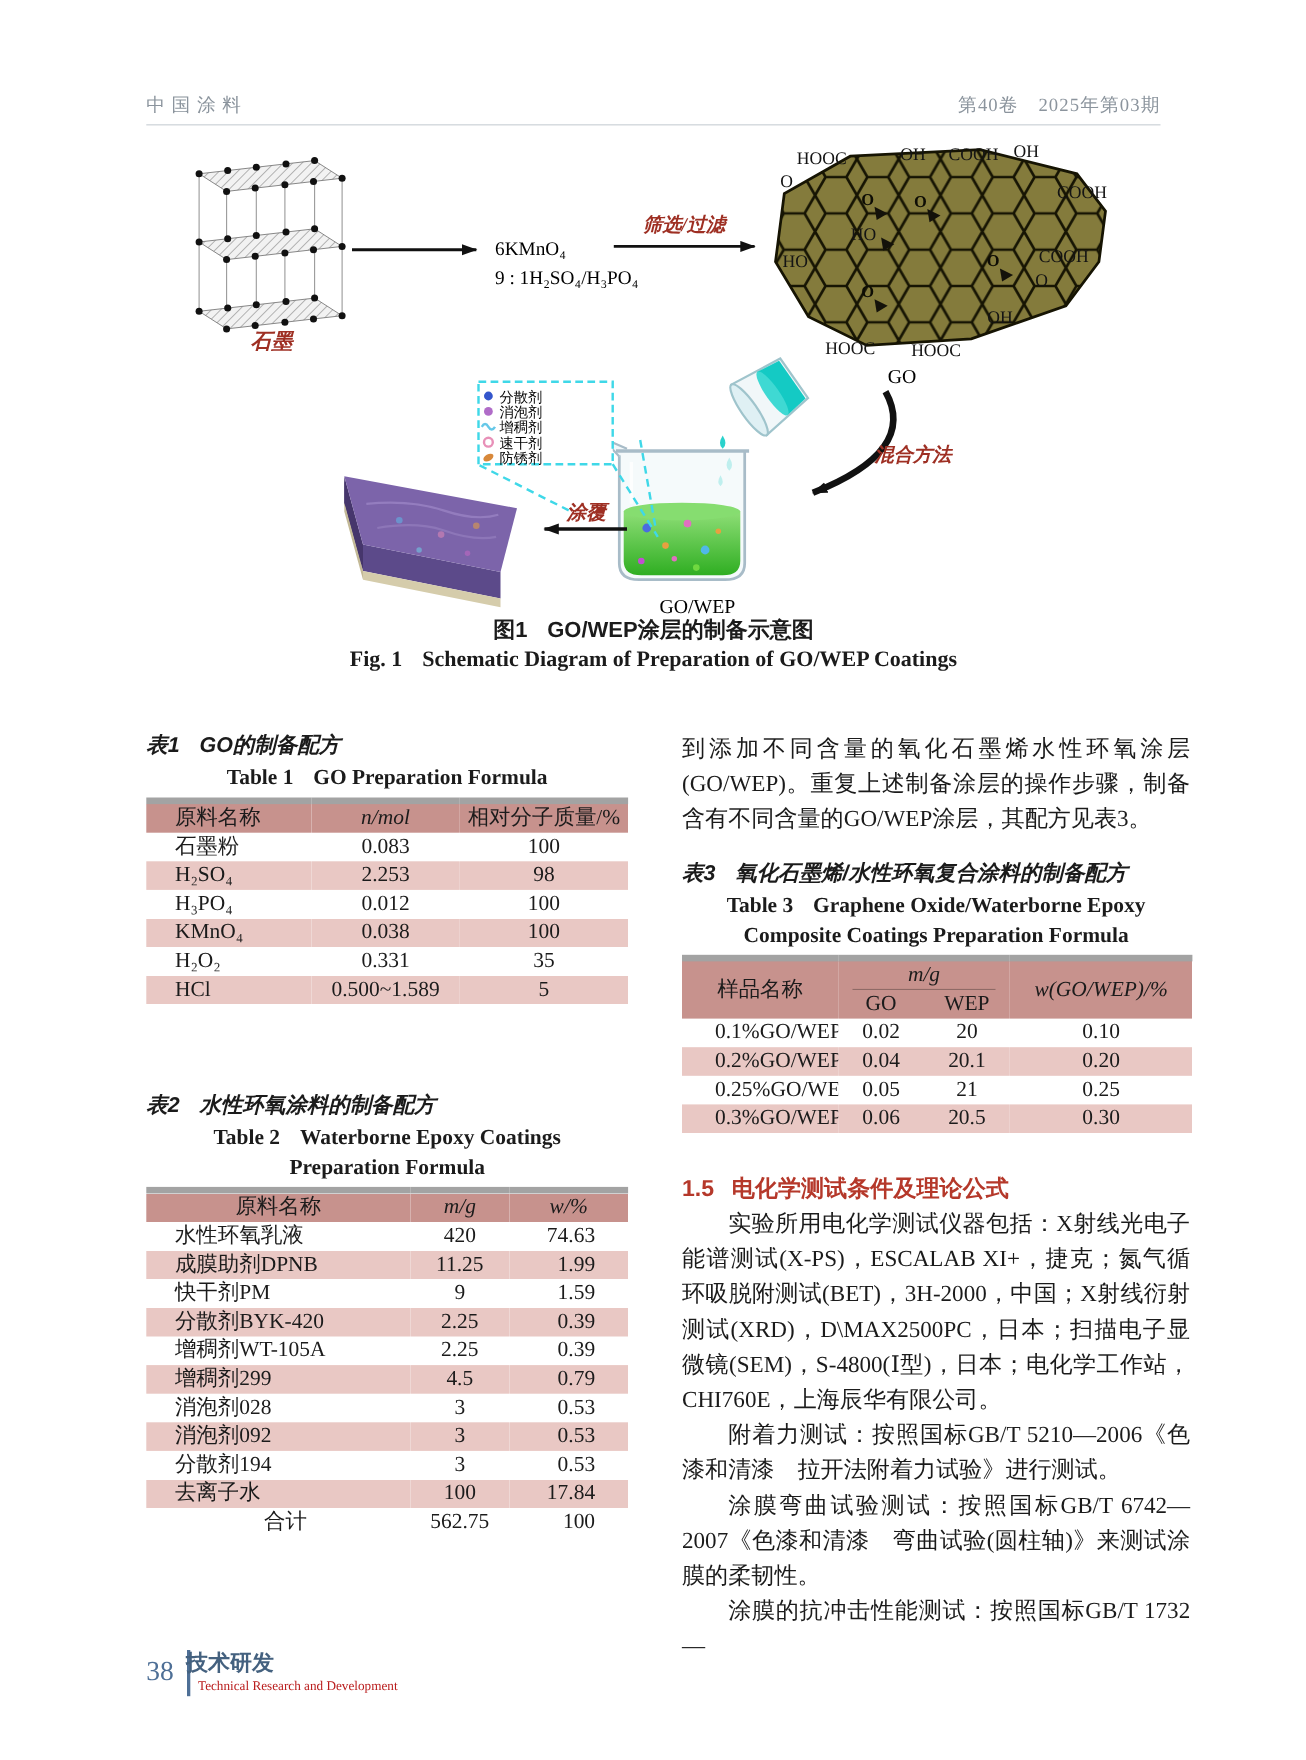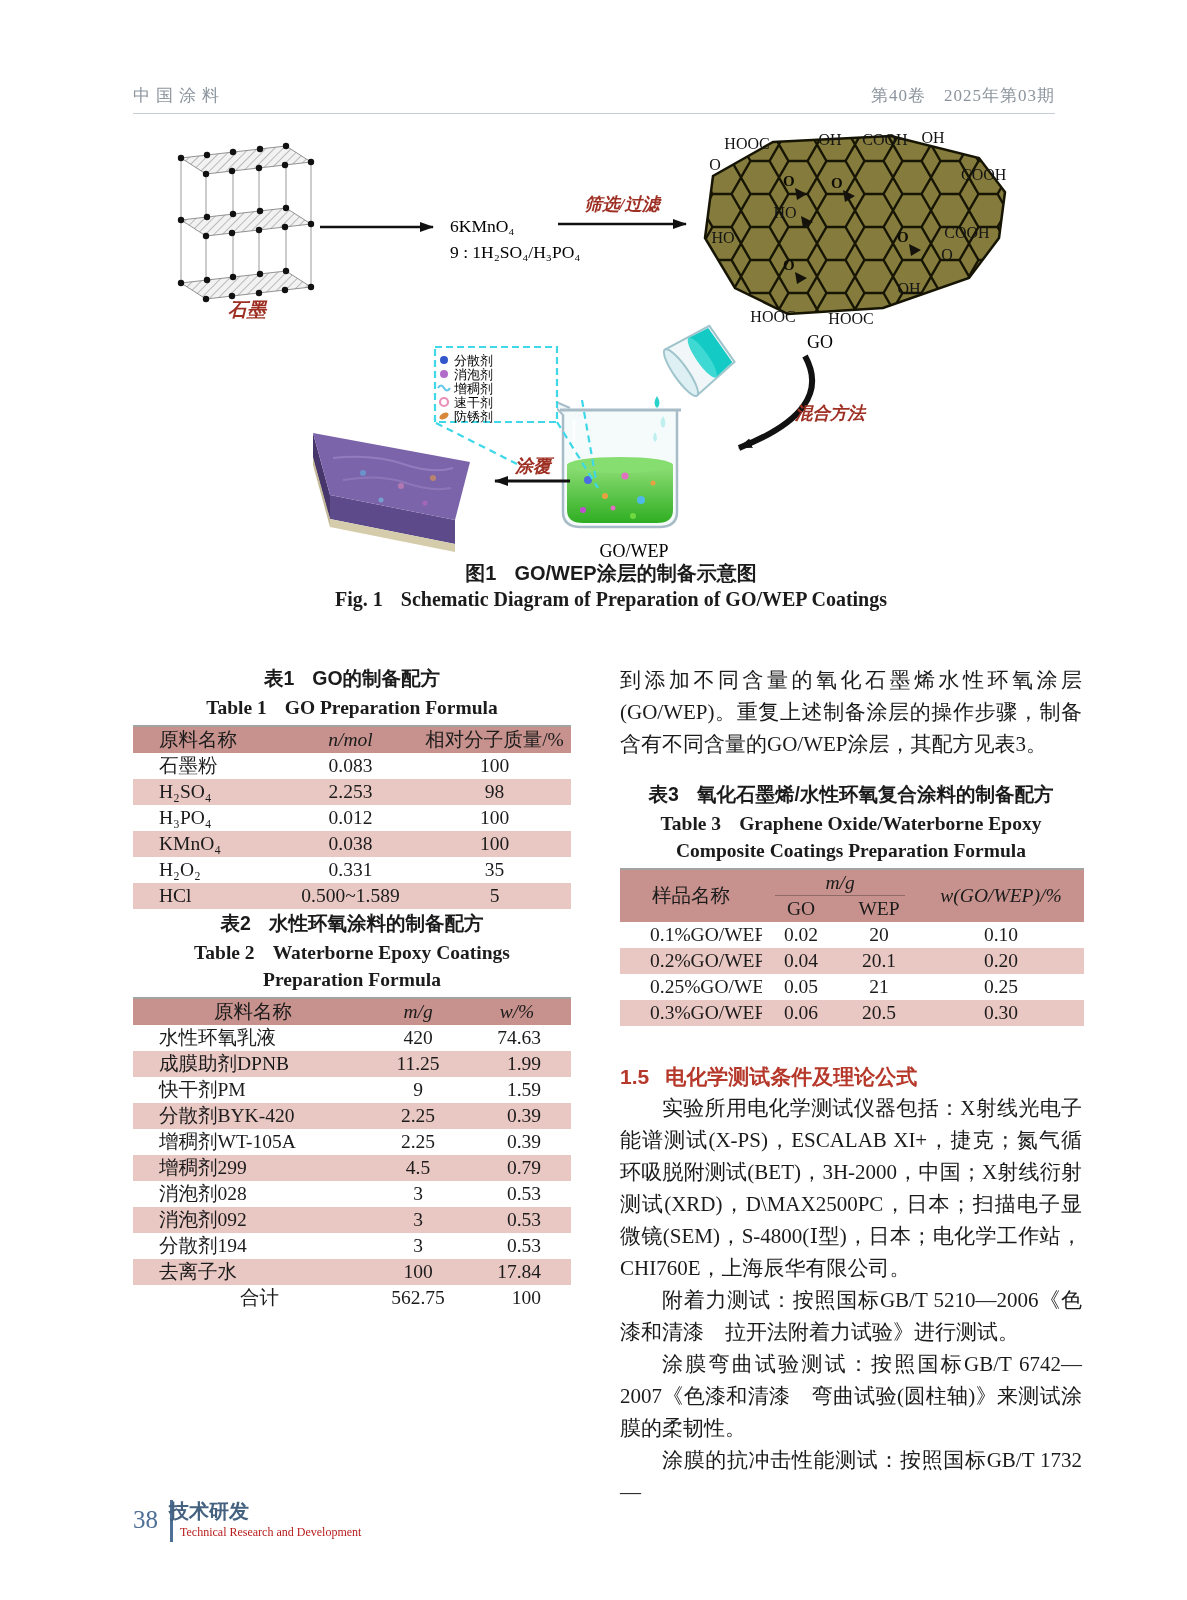--- a/index.html
+++ b/index.html
@@ -5,48 +5,48 @@
   html,body{margin:0;padding:0;background:#ffffff;}
   .page{position:relative;width:1187px;height:1600px;background:#fff;overflow:hidden;
         font-family:"Liberation Serif","DejaVu Serif",serif;color:#1b1b1b;}
   
   .hdr{position:absolute;left:133px;right:132px;top:84px;height:24px;font-size:17px;color:#8b949d;}
   .hdr .j{letter-spacing:6px;}
   .hdr .iss{position:absolute;right:0;top:0;letter-spacing:1px;text-align:center;}
   .hdr-rule{position:absolute;left:133px;right:132px;top:113px;height:0;border-top:1.5px solid #c7cdd3;}
   
   .fig{position:absolute;left:133px;top:128px;}
-  .figcap{position:absolute;left:150px;top:560px;width:922px;text-align:center;line-height:26px;}
+  .figcap{position:absolute;left:133px;top:560px;width:922px;text-align:center;line-height:26px;}
   .figcap .cn{font-family:"Liberation Sans","DejaVu Sans",sans-serif;font-weight:bold;font-size:20px;}
   .figcap .en{font-weight:bold;font-size:20px;}
   .sp{display:inline-block;width:18px;}
   
   .colL{position:absolute;left:133px;top:664px;width:438px;}
   .colR{position:absolute;left:620px;top:664px;width:462px;}
-  .ttl{text-align:center;line-height:28px;}
+  .ttl{text-align:left;line-height:28px;font-style:italic;}
   .ttl .cn{font-family:"Liberation Sans","DejaVu Sans",sans-serif;font-weight:bold;font-size:19.5px;}
   .ttl-en{text-align:center;line-height:27px;font-weight:bold;font-size:19.5px;}
   
-  table.tbl{border-collapse:collapse;table-layout:fixed;margin-top:4px;border-top:2px solid #a3a3a3;}
+  table.tbl{border-collapse:collapse;table-layout:fixed;margin-top:4px;border-top:6px solid #a3a3a3;}
   .tbl th,.tbl td{height:26px;line-height:26px;padding:0;font-size:19.5px;font-weight:normal;
                   white-space:nowrap;overflow:hidden;text-align:center;}
   .tbl th{background:#c7928d;}
   .tbl tbody tr:nth-child(even) td{background:#e9c8c4;}
   .tbl .nm{text-align:left;padding-left:26px;}
   .tbl3 .nm{padding-left:30px;}
   .var{font-style:italic;}
   .t2 td.wv{text-align:right;padding-right:30px;}
   .mgline{display:inline-block;width:130px;border-bottom:1px solid #8f6a66;line-height:25px;}
   
   .colR p{margin:0;text-align:justify;font-size:21px;line-height:32px;}
   .indent{text-indent:2em;}
   .sect{margin-top:36px;line-height:30px;color:#b5382a;
         font-family:"Liberation Sans","DejaVu Sans",sans-serif;font-weight:bold;font-size:21px;}
   .sect .no{margin-right:16px;}
-  .mt20{margin-top:20px;} .mt78{} .mt6{margin-top:6px;}
+  .mt20{margin-top:20px;} .mt78{margin-top:78px;} .mt6{margin-top:6px;}
   
   .foot{position:absolute;left:133px;top:1498px;height:48px;}
   .foot .pn{position:absolute;left:0;top:8px;font-size:25px;color:#4e6f96;}
   .foot .bar{position:absolute;left:37px;top:2px;width:3px;height:42px;background:#4e6f96;}
   .foot .cn{position:absolute;left:36px;top:0;font-family:"Liberation Sans","DejaVu Sans",sans-serif;
             font-weight:bold;font-size:20px;color:#44617f;white-space:nowrap;}
   .foot .en{position:absolute;left:47px;top:27px;font-size:12px;color:#b91c1c;white-space:nowrap;}
   
   .svgt{font-family:"Liberation Serif","DejaVu Serif",serif;}
   .red{fill:#9e2f23;font-weight:bold;}

